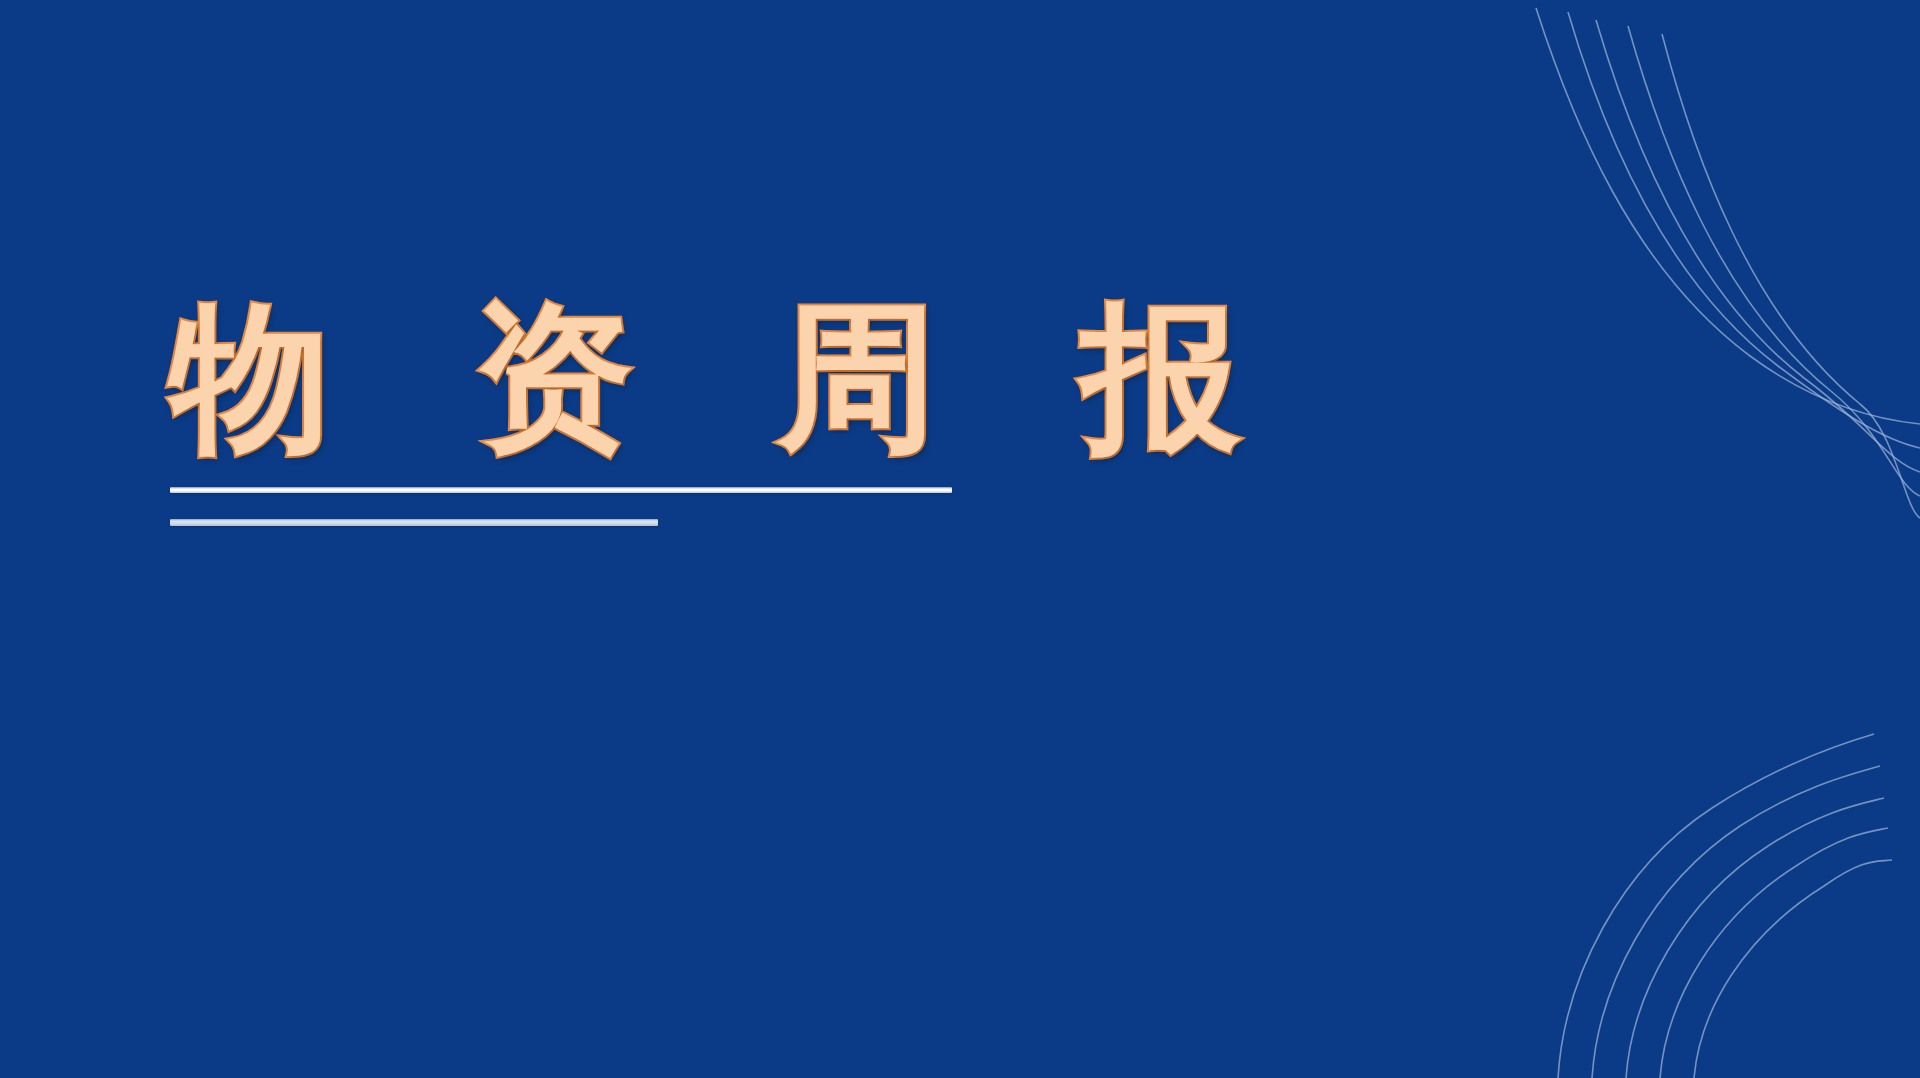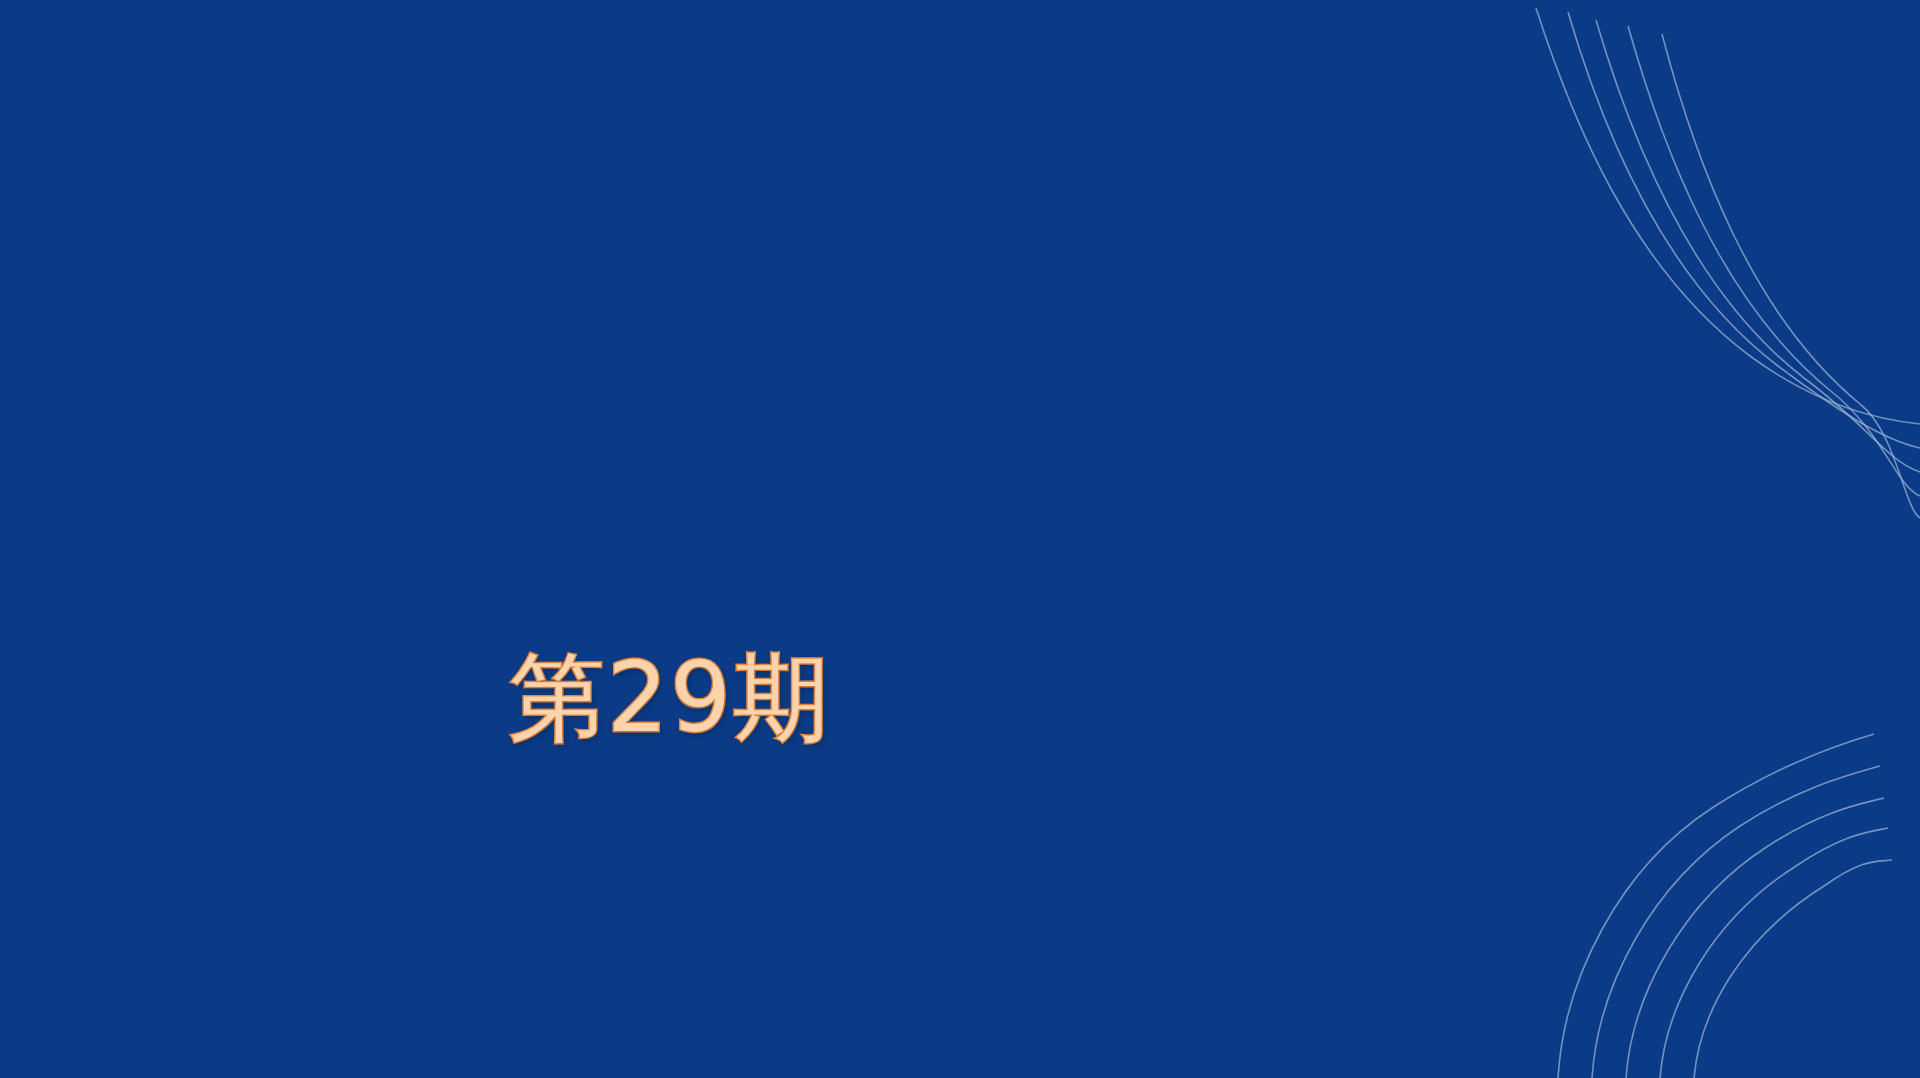--- a/index.html
+++ b/index.html
@@ -135,16 +135,23 @@
   <div class="deco" id="deco-bottom-right">
     <svg viewBox="0 0 480 400" preserveAspectRatio="none">
       <path d="M 118 400 C 124 300, 180 190, 272 130 C 340 86, 400 66, 434 56"></path>
       <path d="M 152 400 C 158 308, 212 206, 300 148 C 362 108, 412 96, 440 88"></path>
       <path d="M 186 400 C 192 316, 244 222, 328 168 C 384 132, 420 126, 444 120"></path>
       <path d="M 220 400 C 226 324, 274 240, 356 188 C 404 156, 428 154, 448 150"></path>
       <path d="M 254 400 C 260 332, 304 258, 384 208 C 424 180, 436 184, 452 182"></path>
     </svg>
   </div>
 
+  <div id="title-block">
+    <h1 id="main-title">物  资  周  报</h1>
 
-  <div id="sub-title">第29期</div>
+    <div id="rule-wrap">
+      <div class="rule" id="rule-long"></div>
+      <div class="rule" id="rule-short"></div>
+    </div>
+  </div>
+
 
 </div>
 
 </body></html>

